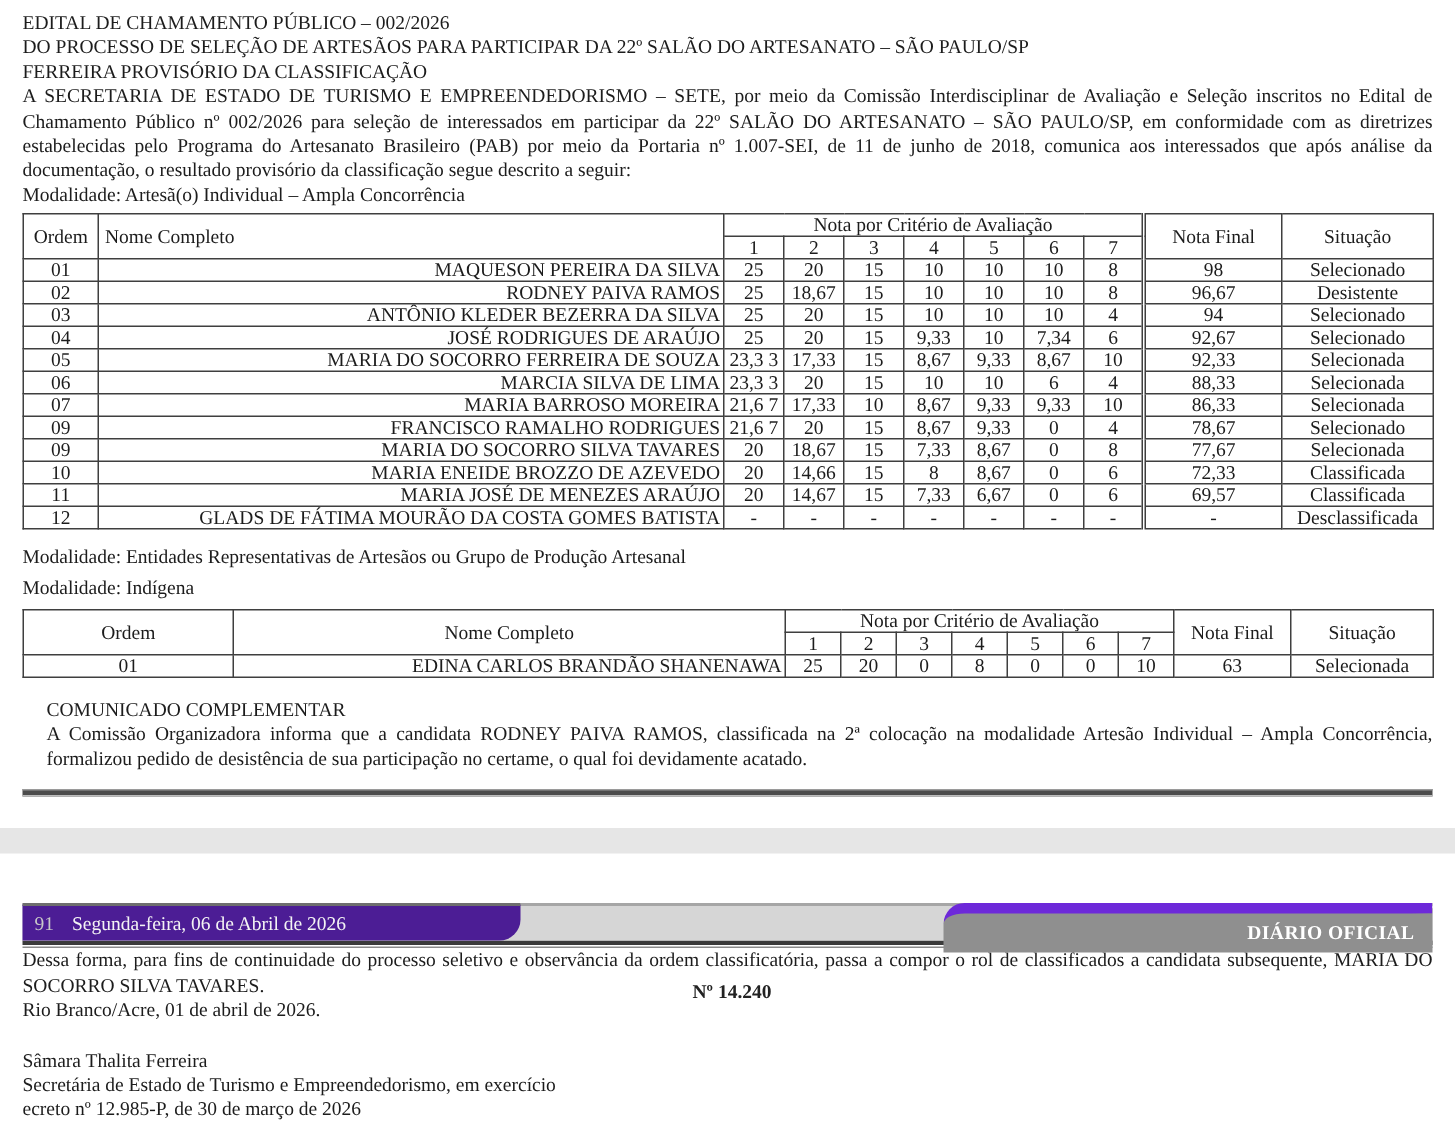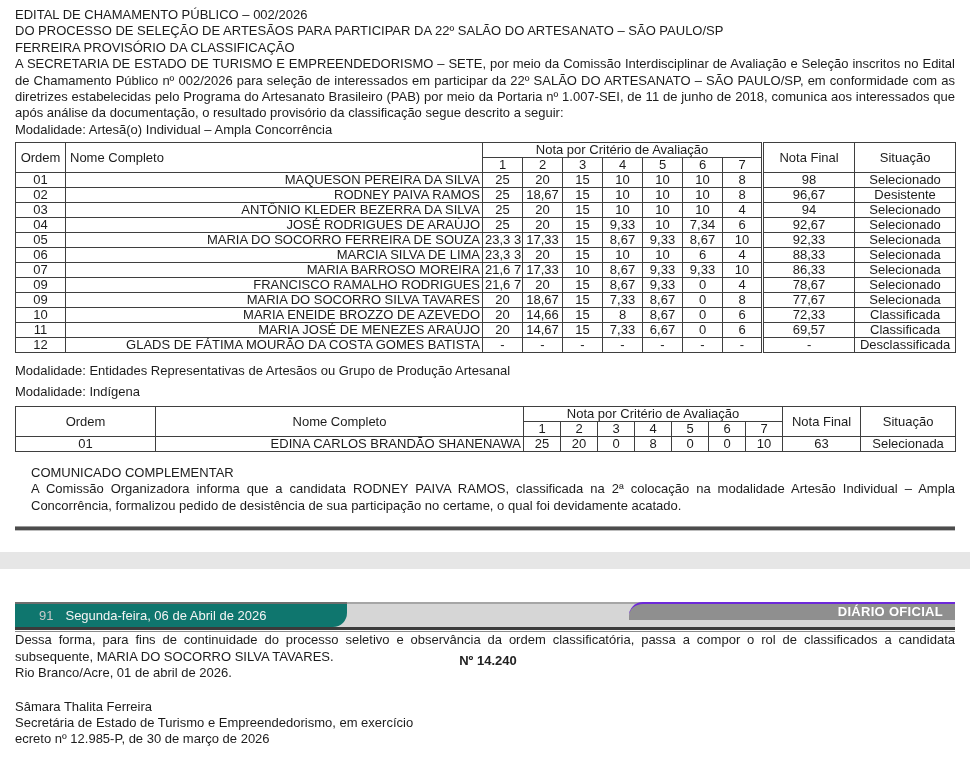--- a/index.html
+++ b/index.html
@@ -4,21 +4,21 @@
 <style>
   * { box-sizing: border-box; }
   html, body { margin: 0; padding: 0; }
   body {
     width: 970px; height: 762px; overflow: hidden;
     background: #ffffff;
     font-family: "Liberation Sans", sans-serif;
     font-size: 13px; color: #1c1c1c;
     line-height: 16.4px;
   }
-  .inner { padding: 0 15px; }
+  .inner { padding: 0 15px; font-family: Liberation Serif, serif; }
   .top { padding-top: 7px; }
   .para { text-align: justify; margin: 0; }
   .line { margin: 0; }
 
   table { border-collapse: collapse; table-layout: fixed; width: 940px; }
   td, th {
     border: 1px solid #3f3f3f;
     font-weight: normal; font-size: 13px;
     padding: 0 2px; height: 15px; line-height: 14px;
     text-align: center; overflow: hidden; white-space: nowrap;
@@ -43,34 +43,34 @@
   .band { margin-top: 21px; height: 17px; width: 970px; background: #e6e6e6; }
 
   .journal-wrap { margin-top: 33px; }
   .journal-bar {
     width: 940px; height: 25px; background: #d6d6d6;
     border-top: 2px solid #a6a6a6;
     display: flex; position: relative;
   }
   .tab-left {
     width: 332px; height: 25px; margin-top: -2px;
-    background: #0f766e; border-top: 2px solid #6e6e6e;
+    background: #4c1d95; border-top: 2px solid #6e6e6e;
     border-radius: 0 0 14px 0;
     display: flex; align-items: center; gap: 12px;
-    padding-left: 24px; color: #f4f4f4;
+    padding-left: 8px; color: #f4f4f4;
   }
   .pagenum { color: #c9c9c9; }
   .bar-center {
     flex: 1; text-align: center; font-weight: bold; color: #222222;
     line-height: 23px;
     margin-top: 45px;
   }
   .tab-right {
-    width: 326px; height: 18px; margin-top: -2px;
-    background: #8f8f8f; border-top: 2px solid #6d28d9;
+    width: 326px; height: 33px; margin-top: -2px;
+    background: #8f8f8f; border-top: 7px solid #6d28d9;
     border-radius: 14px 0 0 0;
     display: flex; align-items: center; justify-content: flex-end;
     padding-right: 12px; color: #ffffff; font-weight: bold; letter-spacing: 0.3px;
   }
   .journal-underline  { width: 940px; height: 3px; background: #3b3b3b; }
   .journal-underline2 { width: 940px; height: 1px; background: #8b8b8b; margin-top: 1px; }
 
   .closing { }
   .sig-block { margin-top: 17px; }
 </style>

